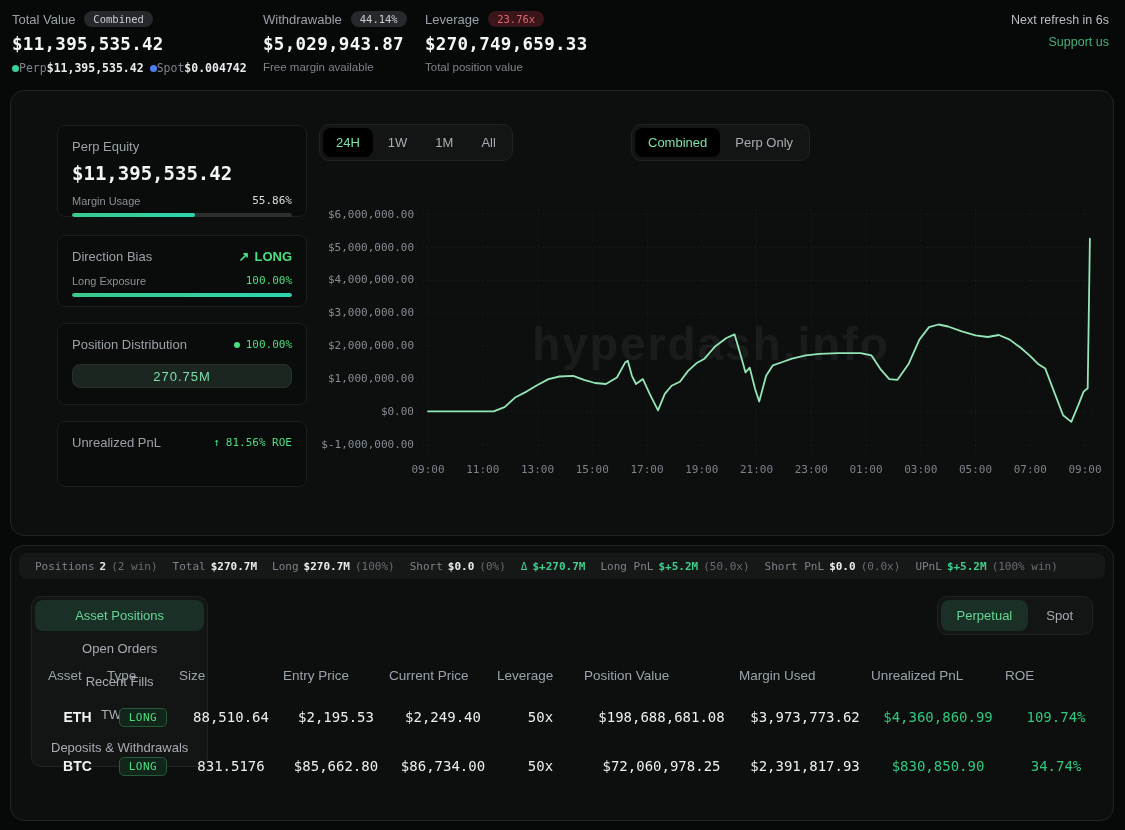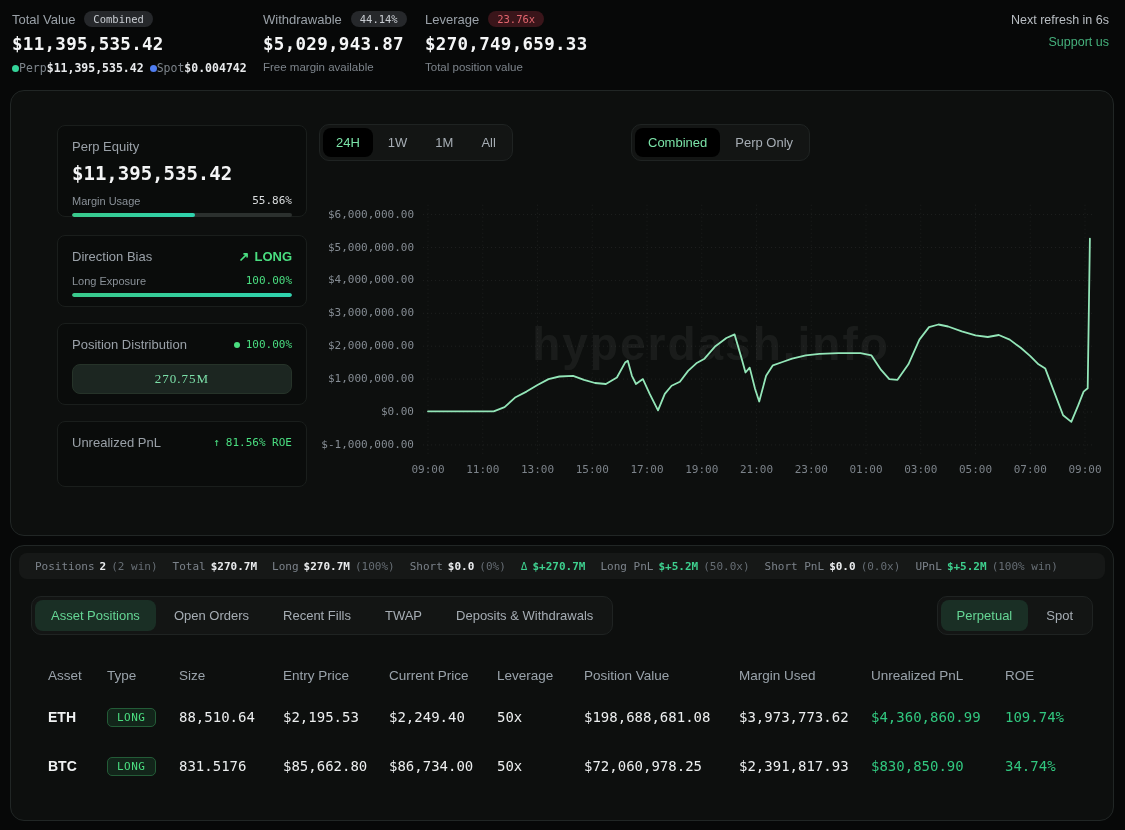--- a/index.html
+++ b/index.html
@@ -43,23 +43,23 @@
     font-size:11px; color:#8a9198; }
   .crow .rv { font-family:"DejaVu Sans Mono",monospace; color:#d9dcde; }
   .crow .rv.green { color:#4ade80; }
   .track { margin-top:6px; height:4px; border-radius:2px; background:#2b302e; overflow:hidden; }
   .fill { height:100%; border-radius:2px; background:linear-gradient(90deg,#39c98b,#2fd3ae); }
   .titlerow { display:flex; justify-content:space-between; align-items:center; }
   .green-strong { color:#4ade80; font-weight:bold; font-size:13px;
     display:flex; align-items:center; gap:5px; }
   .green-mono-sm { color:#4ade80; font-family:"DejaVu Sans Mono",monospace; font-size:11px;
     display:flex; align-items:center; gap:6px; }
-  .distbox { margin-top:12px; height:30px; background:#1c2621; border:1px solid #263329;
+  .distbox { margin-top:12px; height:24px; background:#1c2621; border:1px solid #263329;
     border-radius:8px; display:flex; align-items:center; justify-content:center;
-    color:#7ce0a9; font-family:Liberation Serif, serif; font-size:13px; letter-spacing:1px; }
+    color:#7ce0a9; font-family:Liberation Sans, sans-serif; font-size:13px; letter-spacing:1px; }
   .pnlvalue { font-family:"DejaVu Sans Mono",monospace; font-weight:bold; font-size:17px;
     color:#6fdfa5; margin-top:9px; }
 
   
   .tgroup { position:absolute; display:inline-flex; background:#131514; border:1px solid #1f2322;
     border-radius:10px; padding:3px; gap:2px; }
   .pillbtn { border:none; background:transparent; color:#a6adb4; font-size:13px;
     padding:7px 13px; border-radius:8px; font-family:inherit; cursor:pointer; white-space:nowrap; }
   .pillbtn.active { background:#000000; color:#7be3a8; }
   #range-group { left:308px; top:33px; }
@@ -85,32 +85,32 @@
     font-family:"DejaVu Sans Mono",monospace; font-size:11px; color:#7c838b;
     white-space:nowrap; overflow:hidden; }
   .seg { display:flex; gap:5px; align-items:center; }
   .seg .lab { color:#7c838b; }
   .seg .val { color:#e9ebed; font-weight:bold; }
   .seg.green .val { color:#3ecf8e;text-align:right; }
   .seg.greenlab .lab { color:#3ecf8e; }
   .seg .ext { color:#666d74; }
 
   
-  #tabs-group { left:20px; top:50px; }
+  #tabs-group { left:20px; top:50px;flex-direction:column; }
   #market-group { right:20px; top:50px; }
   #tabs-group .pillbtn, #market-group .pillbtn { padding:8px 16px; }
   #tabs-group .pillbtn.active, #market-group .pillbtn.active { background:#1a2f25; color:#65d695; }
 
   
   #table-wrap { position:absolute; left:0; right:6px; top:112px; }
   .tgrid { display:grid; grid-template-columns:59px 72px 104px 106px 108px 87px 155px 132px 134px 1fr;
     padding-left:37px; align-items:center; }
   .thead { color:#9aa3ab; font-size:13.5px; height:34px; }
   .trow { font-family:"DejaVu Sans Mono",monospace; font-size:14px; color:#eceeef; height:48px;
-    margin-top:1px; }
+    margin-top:1px;text-align:center; }
   .trow .asset { font-family:"Liberation Sans",sans-serif; font-weight:bold; color:#f0f2f3; }
   .badge-long { display:inline-block; background:#12251a; border:1px solid #235c37;
     color:#4ade80; font-size:11px; font-family:"DejaVu Sans Mono",monospace;
     padding:2px 9px; border-radius:5px; letter-spacing:0.5px; }
   .cell-green { color:#31c77f; }
 </style>
 </head>
 <body>
 
 <div id="header">

